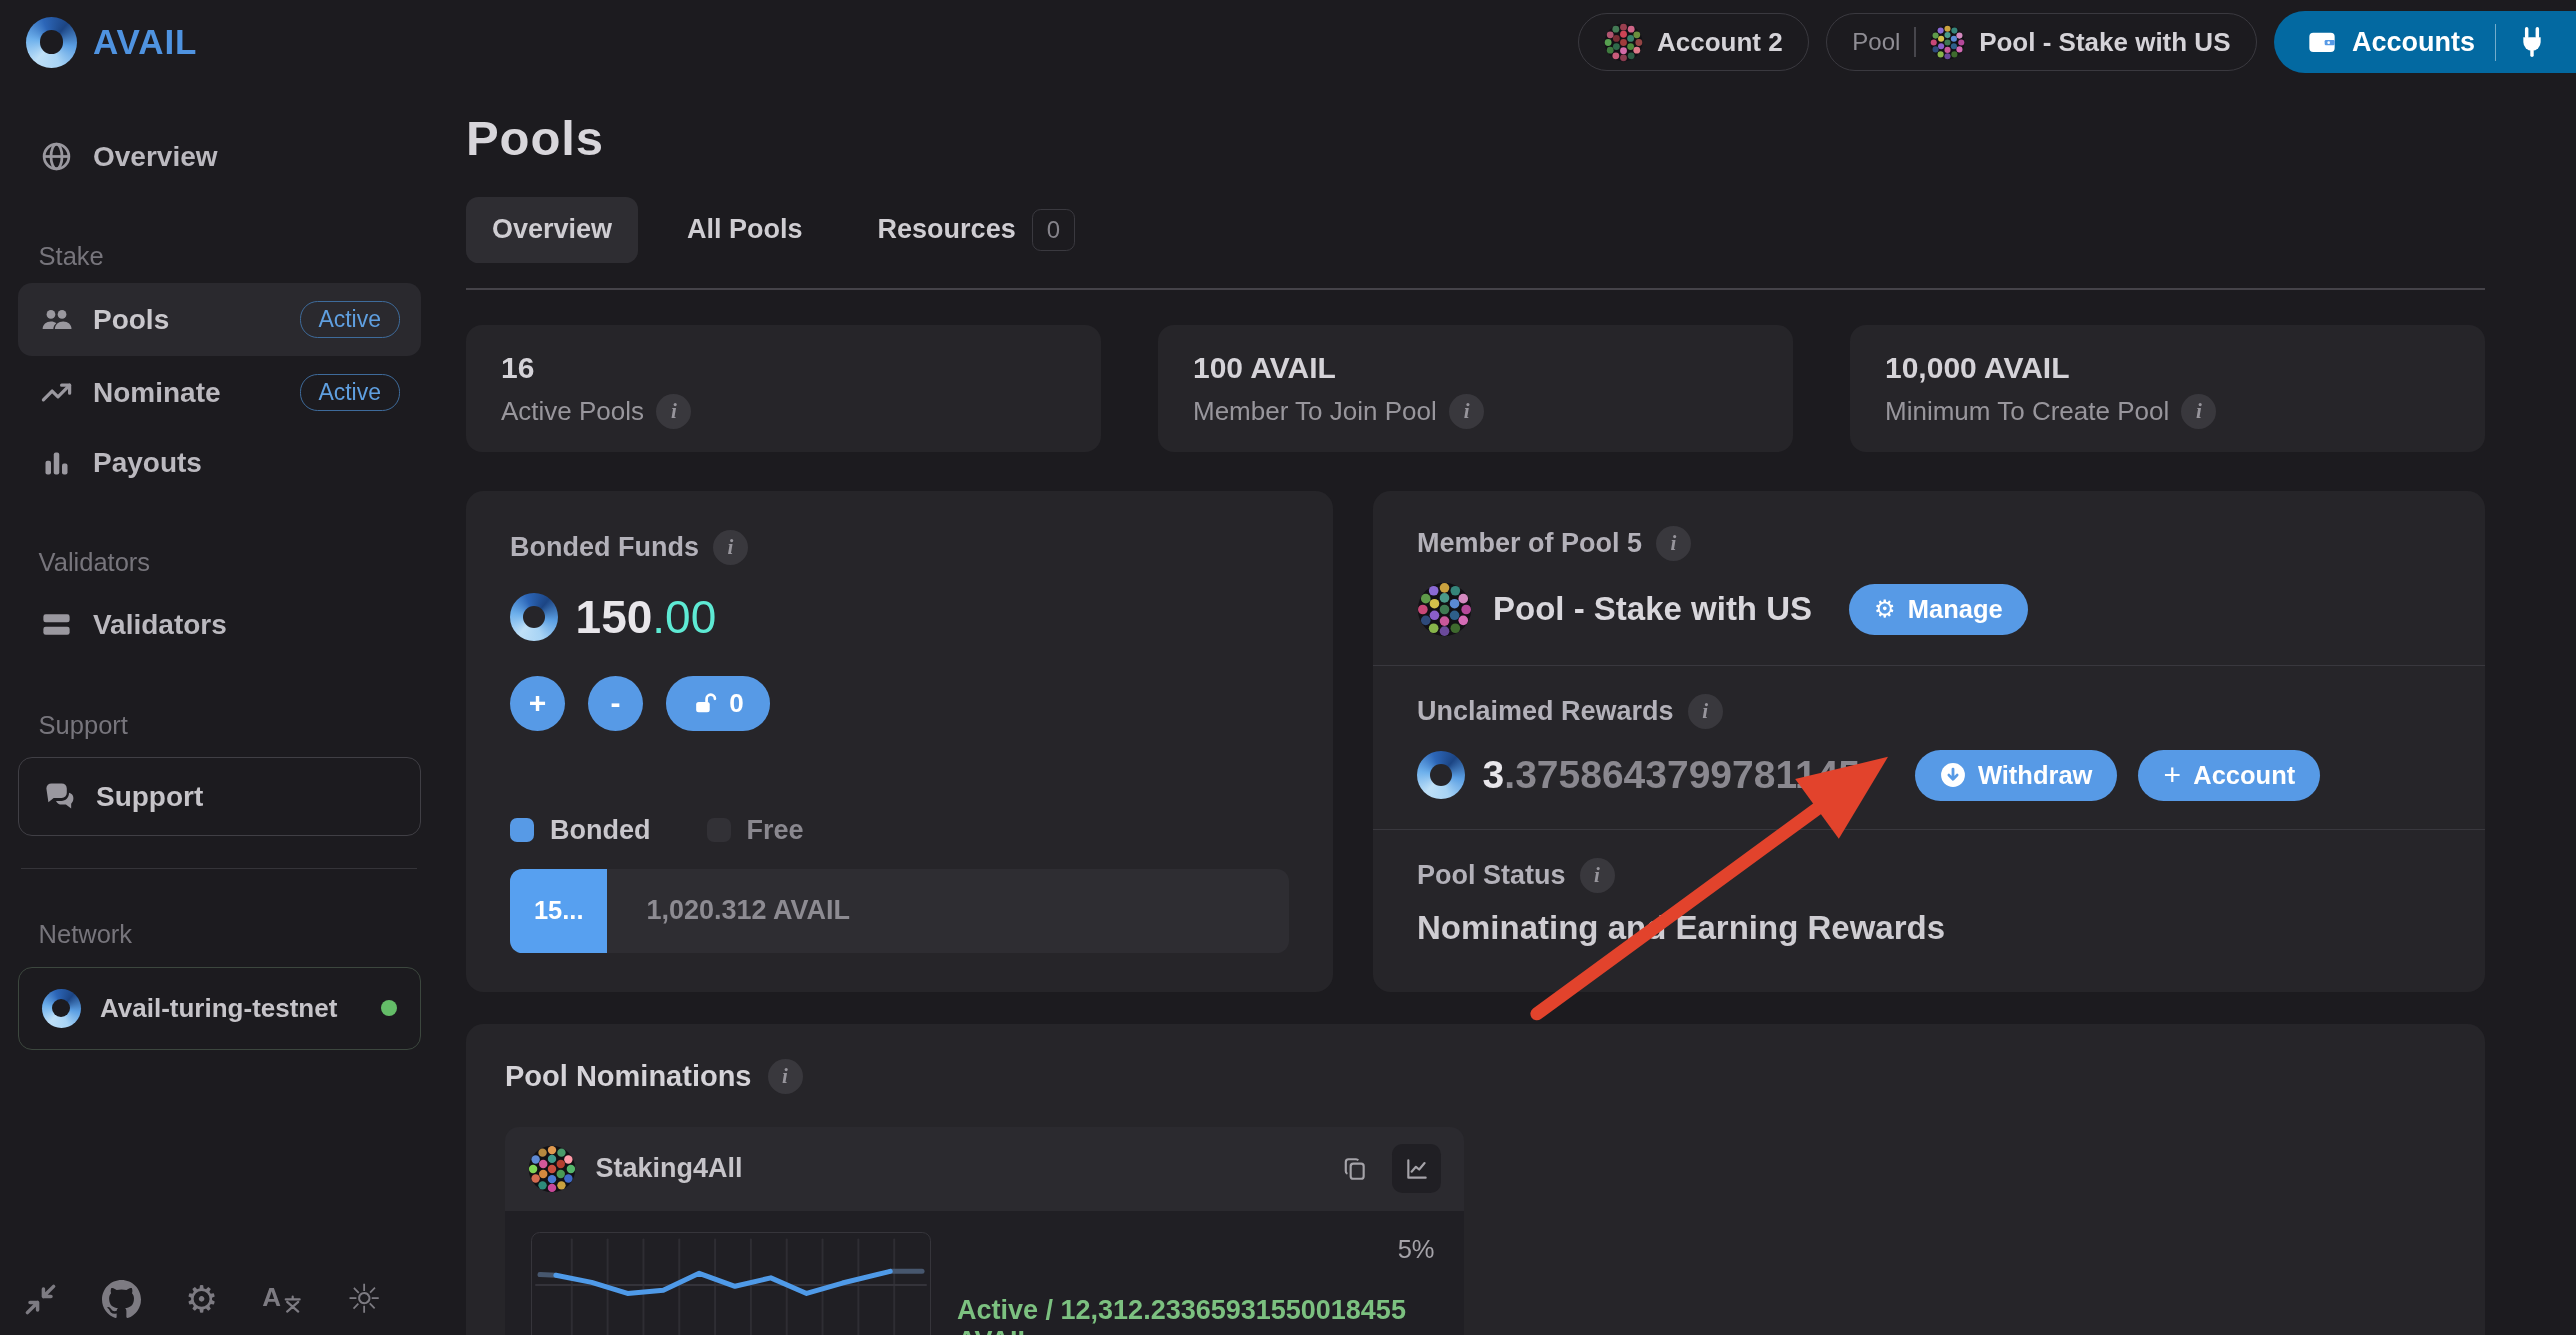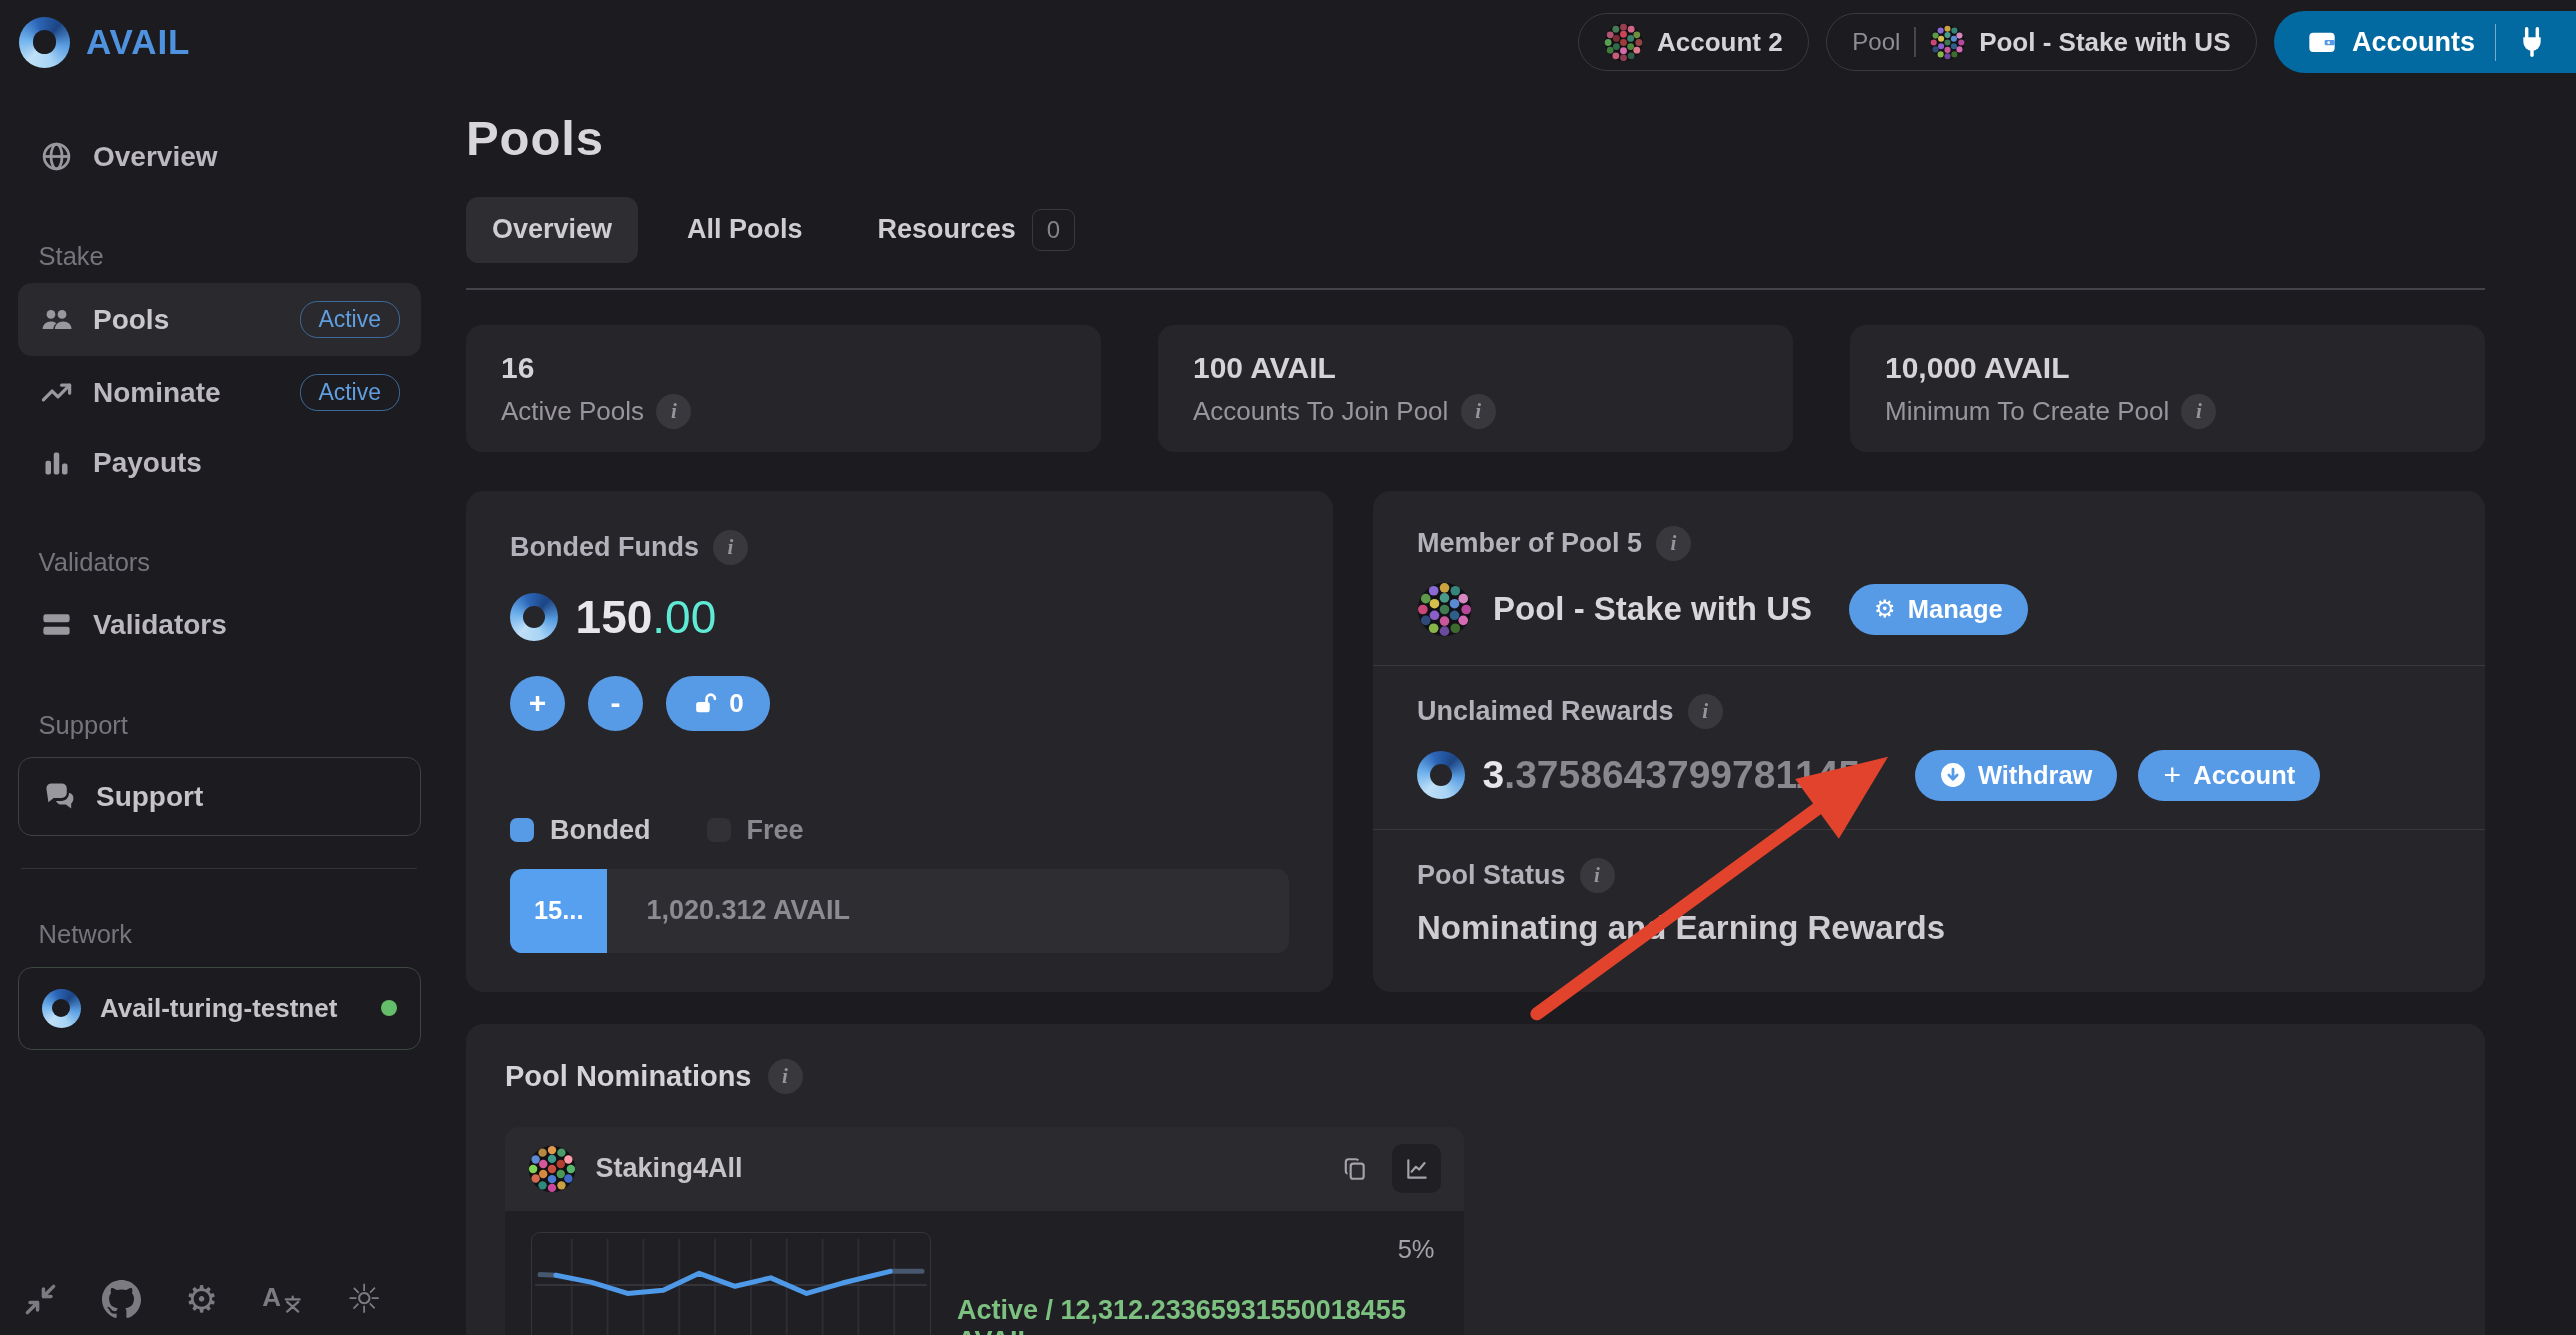--- a/index.html
+++ b/index.html
@@ -6,21 +6,21 @@
   html,body { background:#141317; }
   body { font-family:"Liberation Sans", sans-serif; }
   .app {
     position:relative; width:2576px; height:1336px;
     background:#1c1b1f; color:#d5d3d8; overflow:hidden;
   }
   
   .topbar {
     position:absolute; top:0; left:0; right:0; height:84px;
     display:flex; align-items:center; justify-content:space-between;
-    padding:0 0 0 19px;
+    padding:0 0 0 26px;
   }
   .logo { display:flex; align-items:center; gap:16px; cursor:pointer; }
   .orb {
     display:inline-flex; align-items:center; justify-content:center;
     border-radius:50%;
     background:conic-gradient(from 220deg,#bfe0f7,#6db0ec,#2c66b8,#1c4584,#5b9fe3,#a8d4f5,#bfe0f7);
     flex:0 0 auto;
   }
   .orb i { display:block; width:46%; height:46%; border-radius:50%; background:var(--orb-hole,#1c1b1f); }
   .orb-60 { width:51px; height:51px; }
@@ -406,21 +406,21 @@
       <div class="stat-card">
         <div class="stat-value">16</div>
         <div class="stat-label">
           <span>Active Pools</span>
           <span class="info">i</span>
         </div>
       </div>
       <div class="stat-card">
         <div class="stat-value">100 AVAIL</div>
         <div class="stat-label">
-          <span>Accounts To Join Pool</span>
+          <span>Member To Join Pool</span>
           <span class="info">i</span>
         </div>
       </div>
       <div class="stat-card">
         <div class="stat-value">10,000 AVAIL</div>
         <div class="stat-label">
           <span>Minimum To Create Pool</span>
           <span class="info">i</span>
         </div>
       </div>

